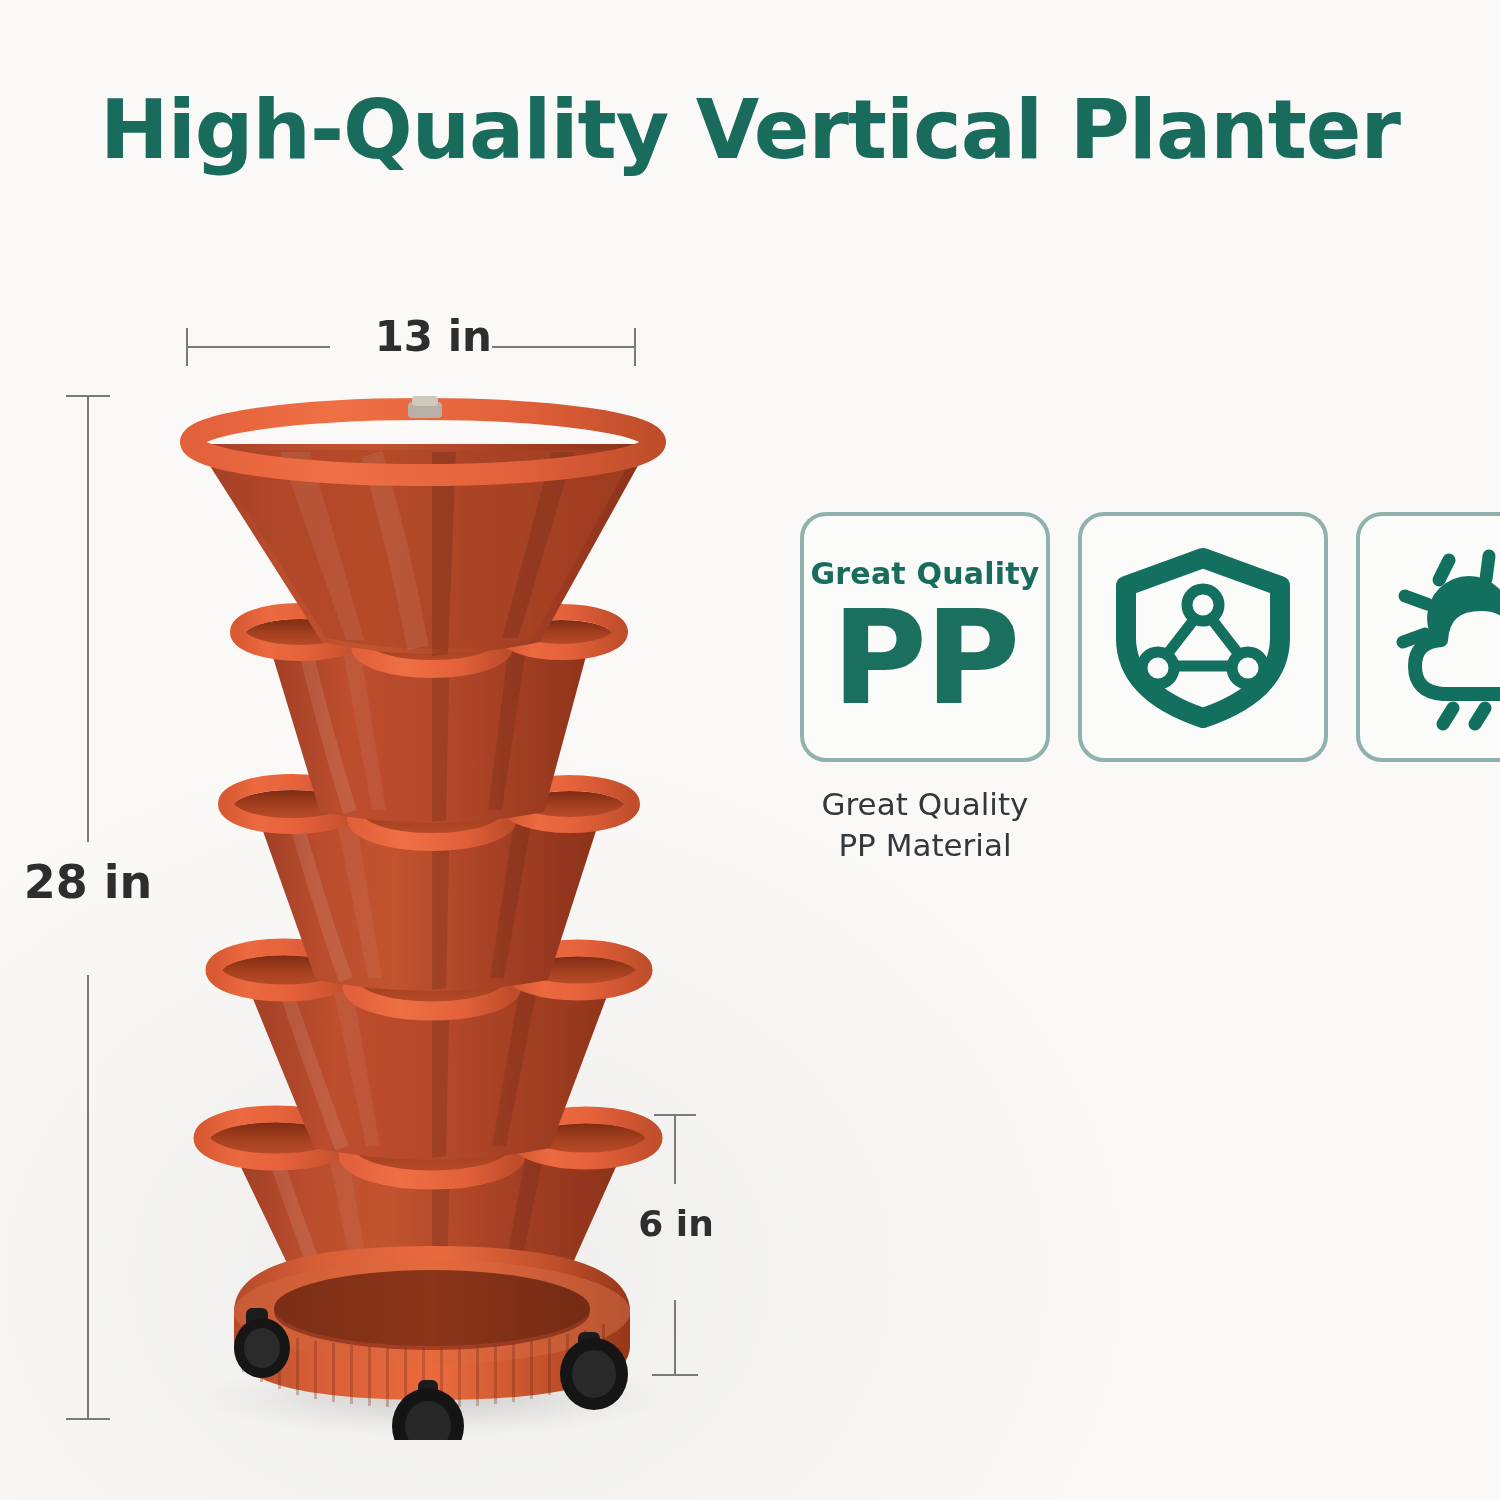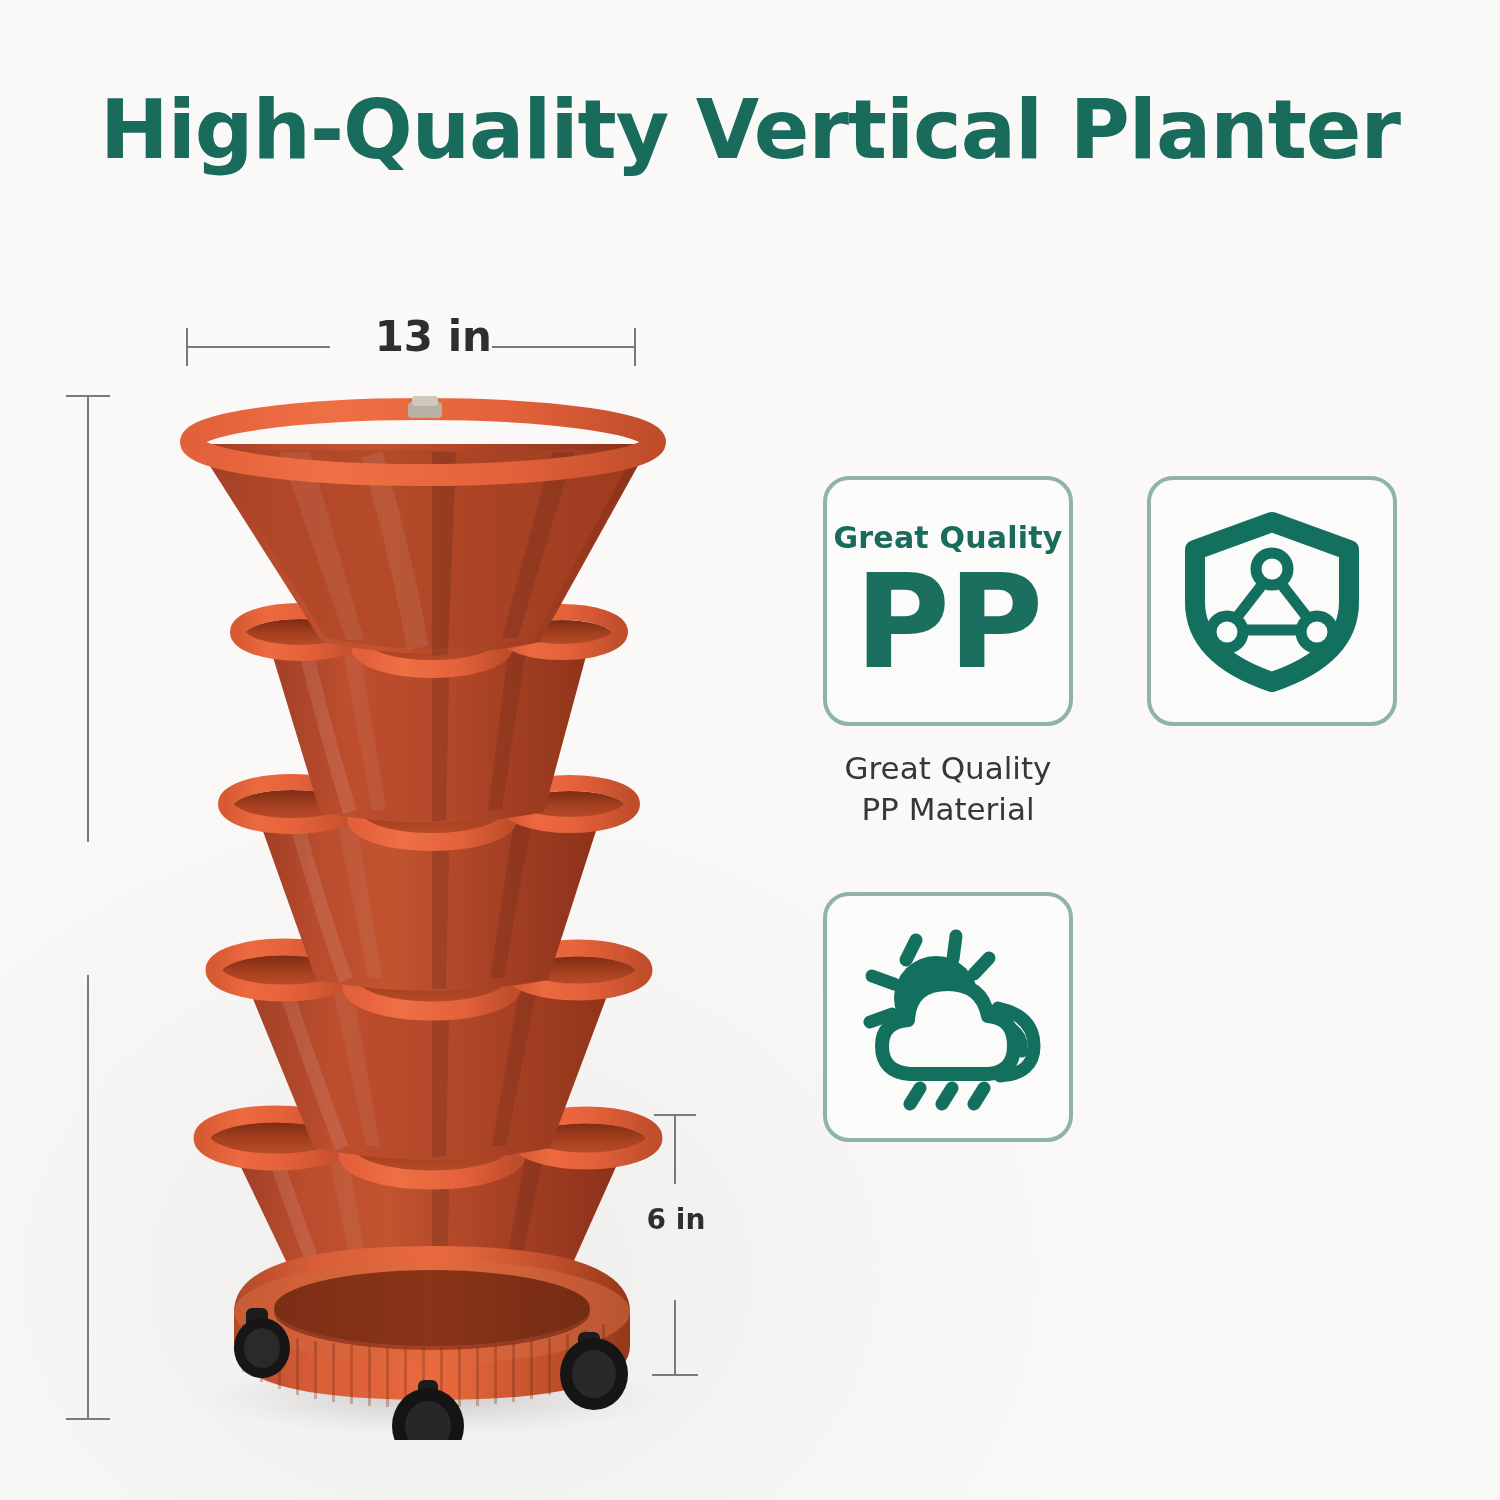--- a/index.html
+++ b/index.html
@@ -61,34 +61,34 @@
 
   
   #dim-t-cap-t { left:654px; top:1114px; width:42px; height:2px; }
   #dim-t-cap-b { left:652px; top:1374px; width:46px; height:2px; }
   #dim-t-bar-t { left:674px; top:1116px; width:1.5px; height:68px; }
   #dim-t-bar-b { left:674px; top:1300px; width:1.5px; height:75px; }
   #dim-t-label {
     position:absolute; left:602px; top:1203px; width:148px;
     text-align:center;
     font-family:"DejaVu Sans", sans-serif;
-    font-weight:bold; font-size:28px; color:#2e2e2e;
+    font-weight:bold; font-size:36px; color:#2e2e2e;
   }
 
   
   #planter { position:absolute; left:150px; top:380px; width:540px; height:1060px; }
   #planter svg { width:100%; height:100%; display:block; }
 
   
   #features {
     position:absolute;
-    left:800px; top:476px;
+    left:800px; top:512px;
     width:620px; height:810px;
     display:grid;
-    grid-template-columns:1fr 1fr;
+    grid-template-columns:1fr 1fr 1fr 1fr;
     grid-template-rows:1fr 1fr;
     column-gap:28px;
     row-gap:22px;
   }
   .feature { display:flex; flex-direction:column; align-items:center; }
   .feature-box {
     width:250px; height:250px;
     border:4px solid #8fb2ad;
     border-radius:26px;
     background:#fbfbfa;
@@ -139,20 +139,21 @@
   <div class="dim-line" id="dim-w-cap-l"></div>
   <div class="dim-line" id="dim-w-cap-r"></div>
   <div class="dim-line" id="dim-w-bar-l"></div>
   <div class="dim-line" id="dim-w-bar-r"></div>
   <div id="dim-w-label">13 in</div>
 
   <div class="dim-line" id="dim-h-cap-t"></div>
   <div class="dim-line" id="dim-h-cap-b"></div>
   <div class="dim-line" id="dim-h-bar-t"></div>
   <div class="dim-line" id="dim-h-bar-b"></div>
+  <div id="dim-h-label">28 in</div>
 
   <div class="dim-line" id="dim-t-cap-t"></div>
   <div class="dim-line" id="dim-t-cap-b"></div>
   <div class="dim-line" id="dim-t-bar-t"></div>
   <div class="dim-line" id="dim-t-bar-b"></div>
   <div id="dim-t-label">6 in</div>
 
   <div id="planter">
     <svg viewBox="0 0 540 1060" xmlns="http://www.w3.org/2000/svg">
       <defs>

